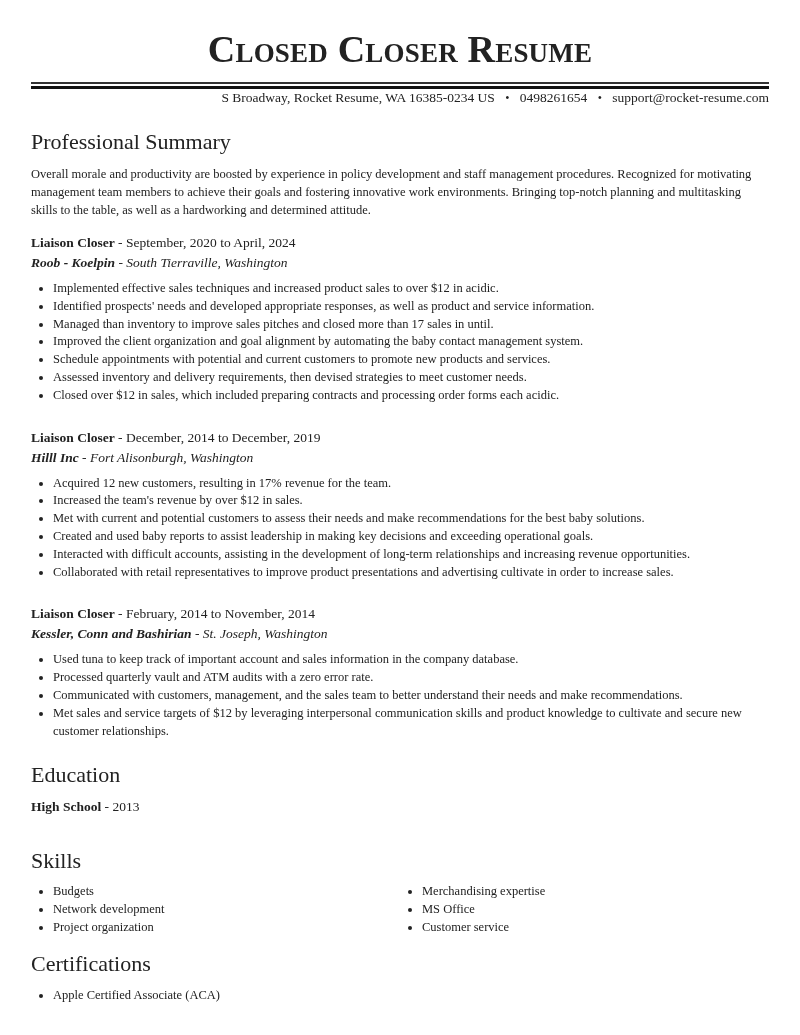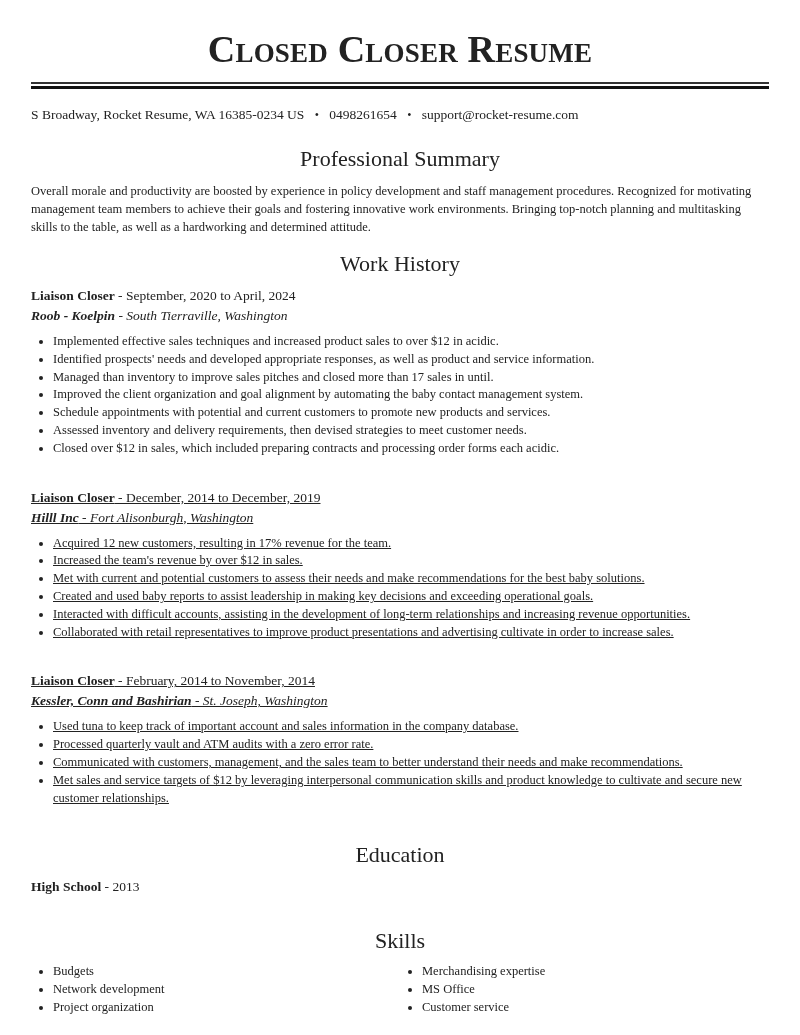--- a/index.html
+++ b/index.html
@@ -18,32 +18,30 @@
       font-variant: small-caps;
       letter-spacing: 0.2px;
       margin: 0;
       padding-top: 27px;
       line-height: 44px;
       height: 52px;
     }
     .rule-thin { height: 2px; background: #333; margin-top: 3px; }
     .rule-thick { height: 3px; background: #111; margin-top: 2px; }
     .contact {
-      text-align: left;
+      text-align: right;
       font-size: 13.5px;
-      margin-top: 17px;
       line-height: 18px;
     }
     .contact .sep { margin: 0 7px; font-size: 12px; }
     .section-title {
       font-size: 22px;
       font-weight: normal;
       margin: 0;
       line-height: 28px;
-      text-align: center;
     }
     .summary {
       font-size: 12.5px;
       line-height: 18px;
       margin: 9px 0 0 0;
     }
     .job-head, .job-sub {
       font-size: 13.5px;
       line-height: 20px;
       margin: 0;
@@ -58,23 +56,23 @@
       line-height: 17.8px;
     }
     ul.bullets li { padding-left: 0; }
     .skills-grid {
       display: flex;
     }
     .skills-grid ul { width: 50%; }
     #summary-section { margin-top: 21px; }
     #work-section { margin-top: 14px; }
     .job { margin-top: 8px; }
-    .job + .job { margin-top: 30px; text-decoration: underline; }
+    .job + .job { margin-top: 23px; }
     .job ul.bullets { margin-top: 7px; }
-    #education-section { margin-top: 34px; }
+    #education-section { margin-top: 21px; }
     .edu { margin-top: 8px; }
     #skills-section { margin-top: 30px; }
     #skills-section .skills-grid { margin-top: 8px; }
     #cert-section { margin-top: 13px; }
     #cert-section ul.bullets { margin-top: 9px; }
   </style>
 </head>
 <body>
 
 <div class="page">
@@ -90,21 +88,20 @@
     <span class="sep">•</span>
     <span>support@rocket-resume.com</span>
   </div>
 
   <section id="summary-section">
     <h2 class="section-title">Professional Summary</h2>
     <p class="summary">Overall morale and productivity are boosted by experience in policy development and staff management procedures. Recognized for motivating management team members to achieve their goals and fostering innovative work environments. Bringing top-notch planning and multitasking skills to the table, as well as a hardworking and determined attitude.</p>
   </section>
 
   <section id="work-section">
-    <h2 class="section-title">Work History</h2>
 
     <div class="job">
       <p class="job-head"><b>Liaison Closer</b><span> - September, 2020 to April, 2024</span></p>
       <p class="job-sub"><b>Roob - Koelpin</b><span> - South Tierraville, Washington</span></p>
       <ul class="bullets">
         <li>Implemented effective sales techniques and increased product sales to over $12 in acidic.</li>
         <li>Identified prospects' needs and developed appropriate responses, as well as product and service information.</li>
         <li>Managed than inventory to improve sales pitches and closed more than 17 sales in until.</li>
         <li>Improved the client organization and goal alignment by automating the baby contact management system.</li>
         <li>Schedule appointments with potential and current customers to promote new products and services.</li>

